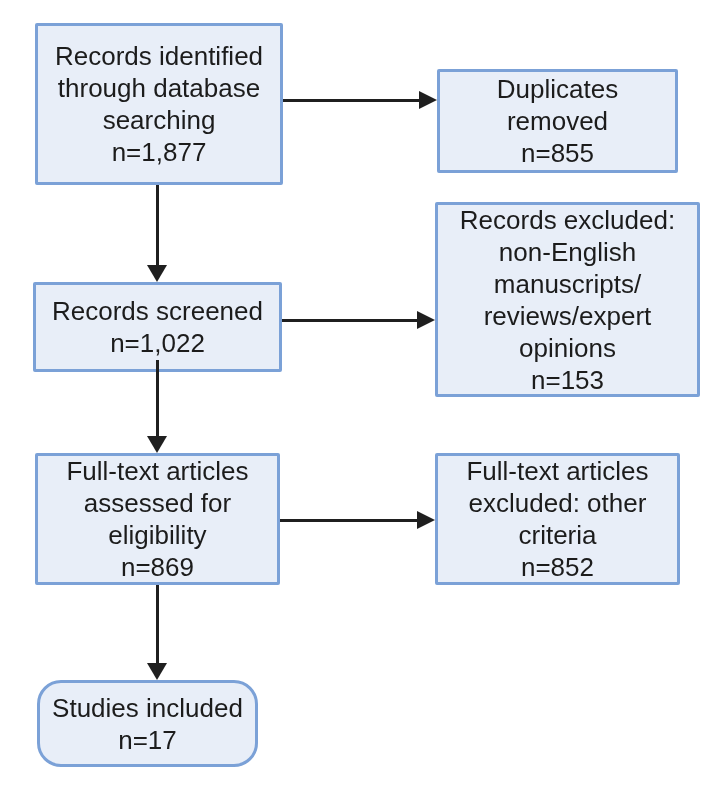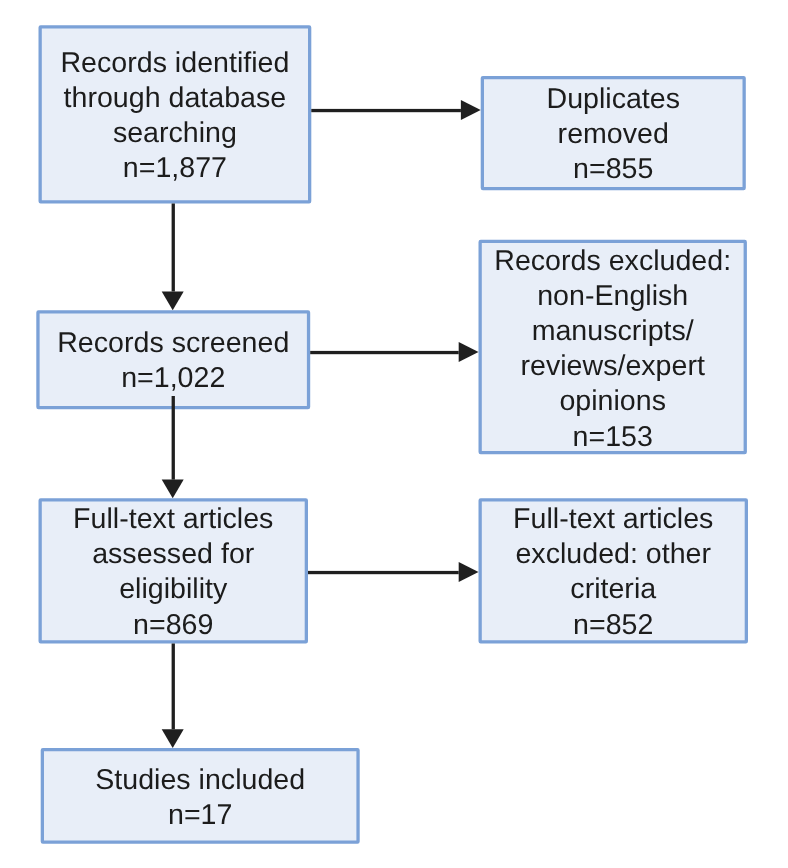--- a/index.html
+++ b/index.html
@@ -99,21 +99,21 @@
   <div class="arrow-v" style="left:146px; top:185px; height:97px;">
     <div class="shaft"></div>
     <div class="head"></div>
   </div>
 
   <div class="box" style="left:33px; top:282px; width:249px; height:90px;">
     <span class="box-text">Records screened
 n=1,022</span>
   </div>
 
-  <div class="box" style="left:435px; top:218px; width:244px; height:195px;">
+  <div class="box" style="left:435px; top:202px; width:265px; height:195px;">
     <span class="box-text">Records excluded:
 non-English
 manuscripts/
 reviews/expert
 opinions
 n=153</span>
   </div>
 
   <div class="arrow-h" style="left:282px; top:311px; width:153px;">
     <div class="shaft"></div>
@@ -142,18 +142,18 @@
   <div class="arrow-h" style="left:280px; top:511px; width:155px;">
     <div class="shaft"></div>
     <div class="head"></div>
   </div>
 
   <div class="arrow-v" style="left:146px; top:585px; height:95px;">
     <div class="shaft"></div>
     <div class="head"></div>
   </div>
 
-  <div class="box" style="left:37px; top:680px; width:290px; height:87px;">
+  <div class="box" style="left:37px; top:680px; width:221px; height:87px;border-radius:24px;">
     <span class="box-text">Studies included
 n=17</span>
   </div>
 
 </div>
 
 </body></html>

